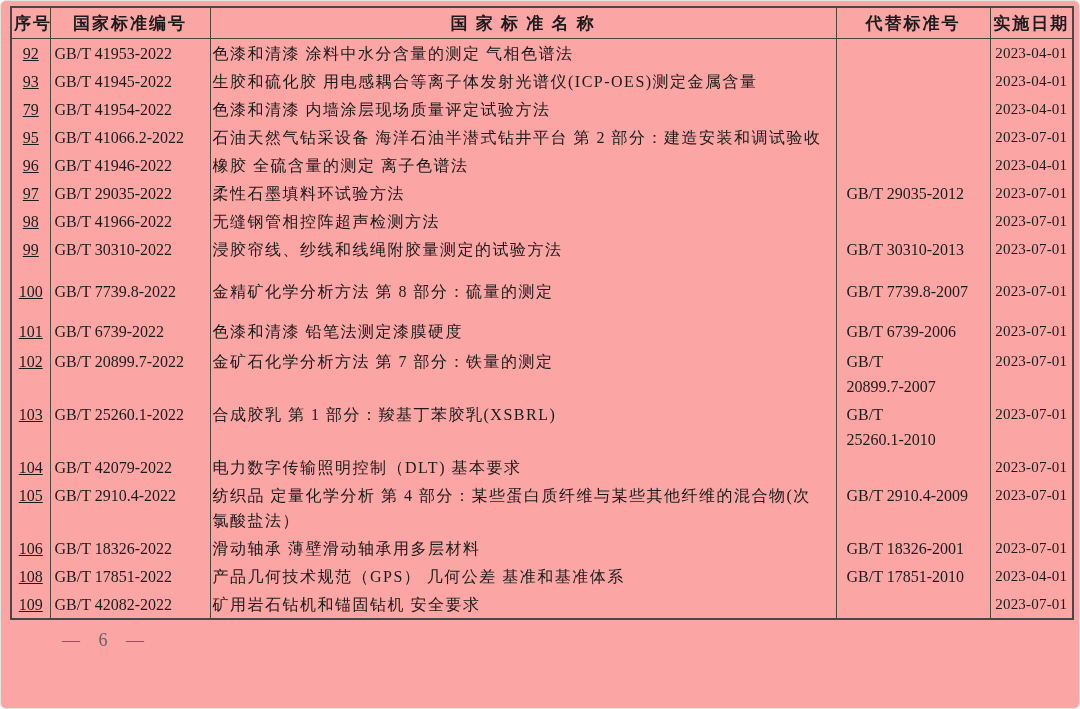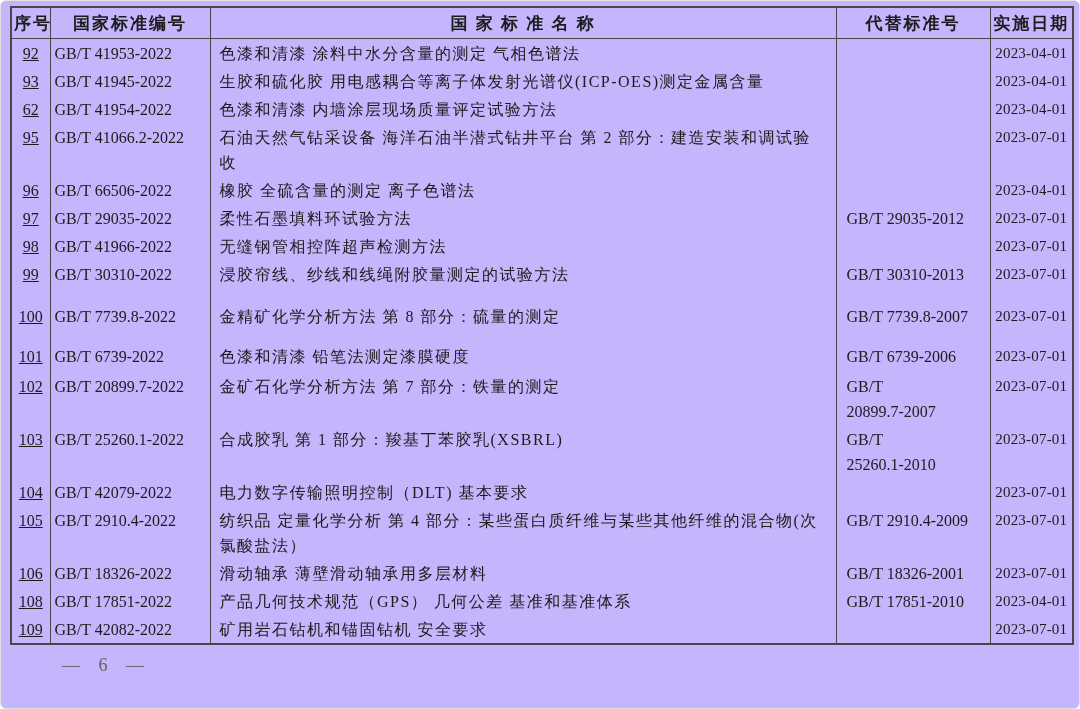--- a/index.html
+++ b/index.html
@@ -9,21 +9,21 @@
     background: #ffffff;
     font-family: "Liberation Serif", "DejaVu Serif", serif;
     color: #1c1c1c;
     overflow: hidden;
   }
   .page {
     position: absolute; inset: 0;
     border: 1px solid #e2e2e2;
     border-radius: 6px;
     padding: 5px 9px 0 9px;
-    background: #c4b5fd;
+    background: #fca5a5;
   }
   table.std-table {
     border-collapse: collapse;
     table-layout: fixed;
     width: 1062px;
     border: 2px solid #474747;
   }
   .std-table th, .std-table td {
     vertical-align: top;
     overflow: hidden;
@@ -41,21 +41,21 @@
     border-left: 1.5px solid #474747;
   }
   .std-table tbody tr { height: 28px; }
   .std-table td {
     font-size: 16px;
     line-height: 25px;
     padding: 2px 4px 1px 4px;
   }
   .std-table td.c-no   { text-align: center; padding-left: 1px; padding-right: 1px; text-decoration: underline; }
   .std-table td.c-code { white-space: nowrap; }
-  .std-table td.c-name { padding-left: 9px; padding-right: 8px; letter-spacing: 1.5px; }
+  .std-table td.c-name { padding-left: 2px; padding-right: 8px; letter-spacing: 1.5px; }
   .std-table td.c-replaced { padding-left: 10px; white-space: pre-line; }
   .std-table td.c-date { text-align: center; font-size: 15px; white-space: nowrap; letter-spacing: 0.2px; }
   .footer {
     margin: 10px 0 0 52px;
     font-size: 18px;
     color: #646464;
     letter-spacing: 1px;
     word-spacing: 12px;
   }
 </style>
@@ -89,36 +89,36 @@
           <td class="c-date">2023-04-01</td>
         </tr>
         <tr>
           <td class="c-no">93</td>
           <td class="c-code">GB/T 41945-2022</td>
           <td class="c-name">生胶和硫化胶 用电感耦合等离子体发射光谱仪(ICP-OES)测定金属含量</td>
           <td class="c-replaced"></td>
           <td class="c-date">2023-04-01</td>
         </tr>
         <tr>
-          <td class="c-no">62</td>
+          <td class="c-no">79</td>
           <td class="c-code">GB/T 41954-2022</td>
           <td class="c-name">色漆和清漆 内墙涂层现场质量评定试验方法</td>
           <td class="c-replaced"></td>
           <td class="c-date">2023-04-01</td>
         </tr>
         <tr>
           <td class="c-no">95</td>
           <td class="c-code">GB/T 41066.2-2022</td>
           <td class="c-name">石油天然气钻采设备 海洋石油半潜式钻井平台 第 2 部分：建造安装和调试验收</td>
           <td class="c-replaced"></td>
           <td class="c-date">2023-07-01</td>
         </tr>
         <tr>
           <td class="c-no">96</td>
-          <td class="c-code">GB/T 66506-2022</td>
+          <td class="c-code">GB/T 41946-2022</td>
           <td class="c-name">橡胶 全硫含量的测定 离子色谱法</td>
           <td class="c-replaced"></td>
           <td class="c-date">2023-04-01</td>
         </tr>
         <tr>
           <td class="c-no">97</td>
           <td class="c-code">GB/T 29035-2022</td>
           <td class="c-name">柔性石墨填料环试验方法</td>
           <td class="c-replaced">GB/T 29035-2012</td>
           <td class="c-date">2023-07-01</td>

